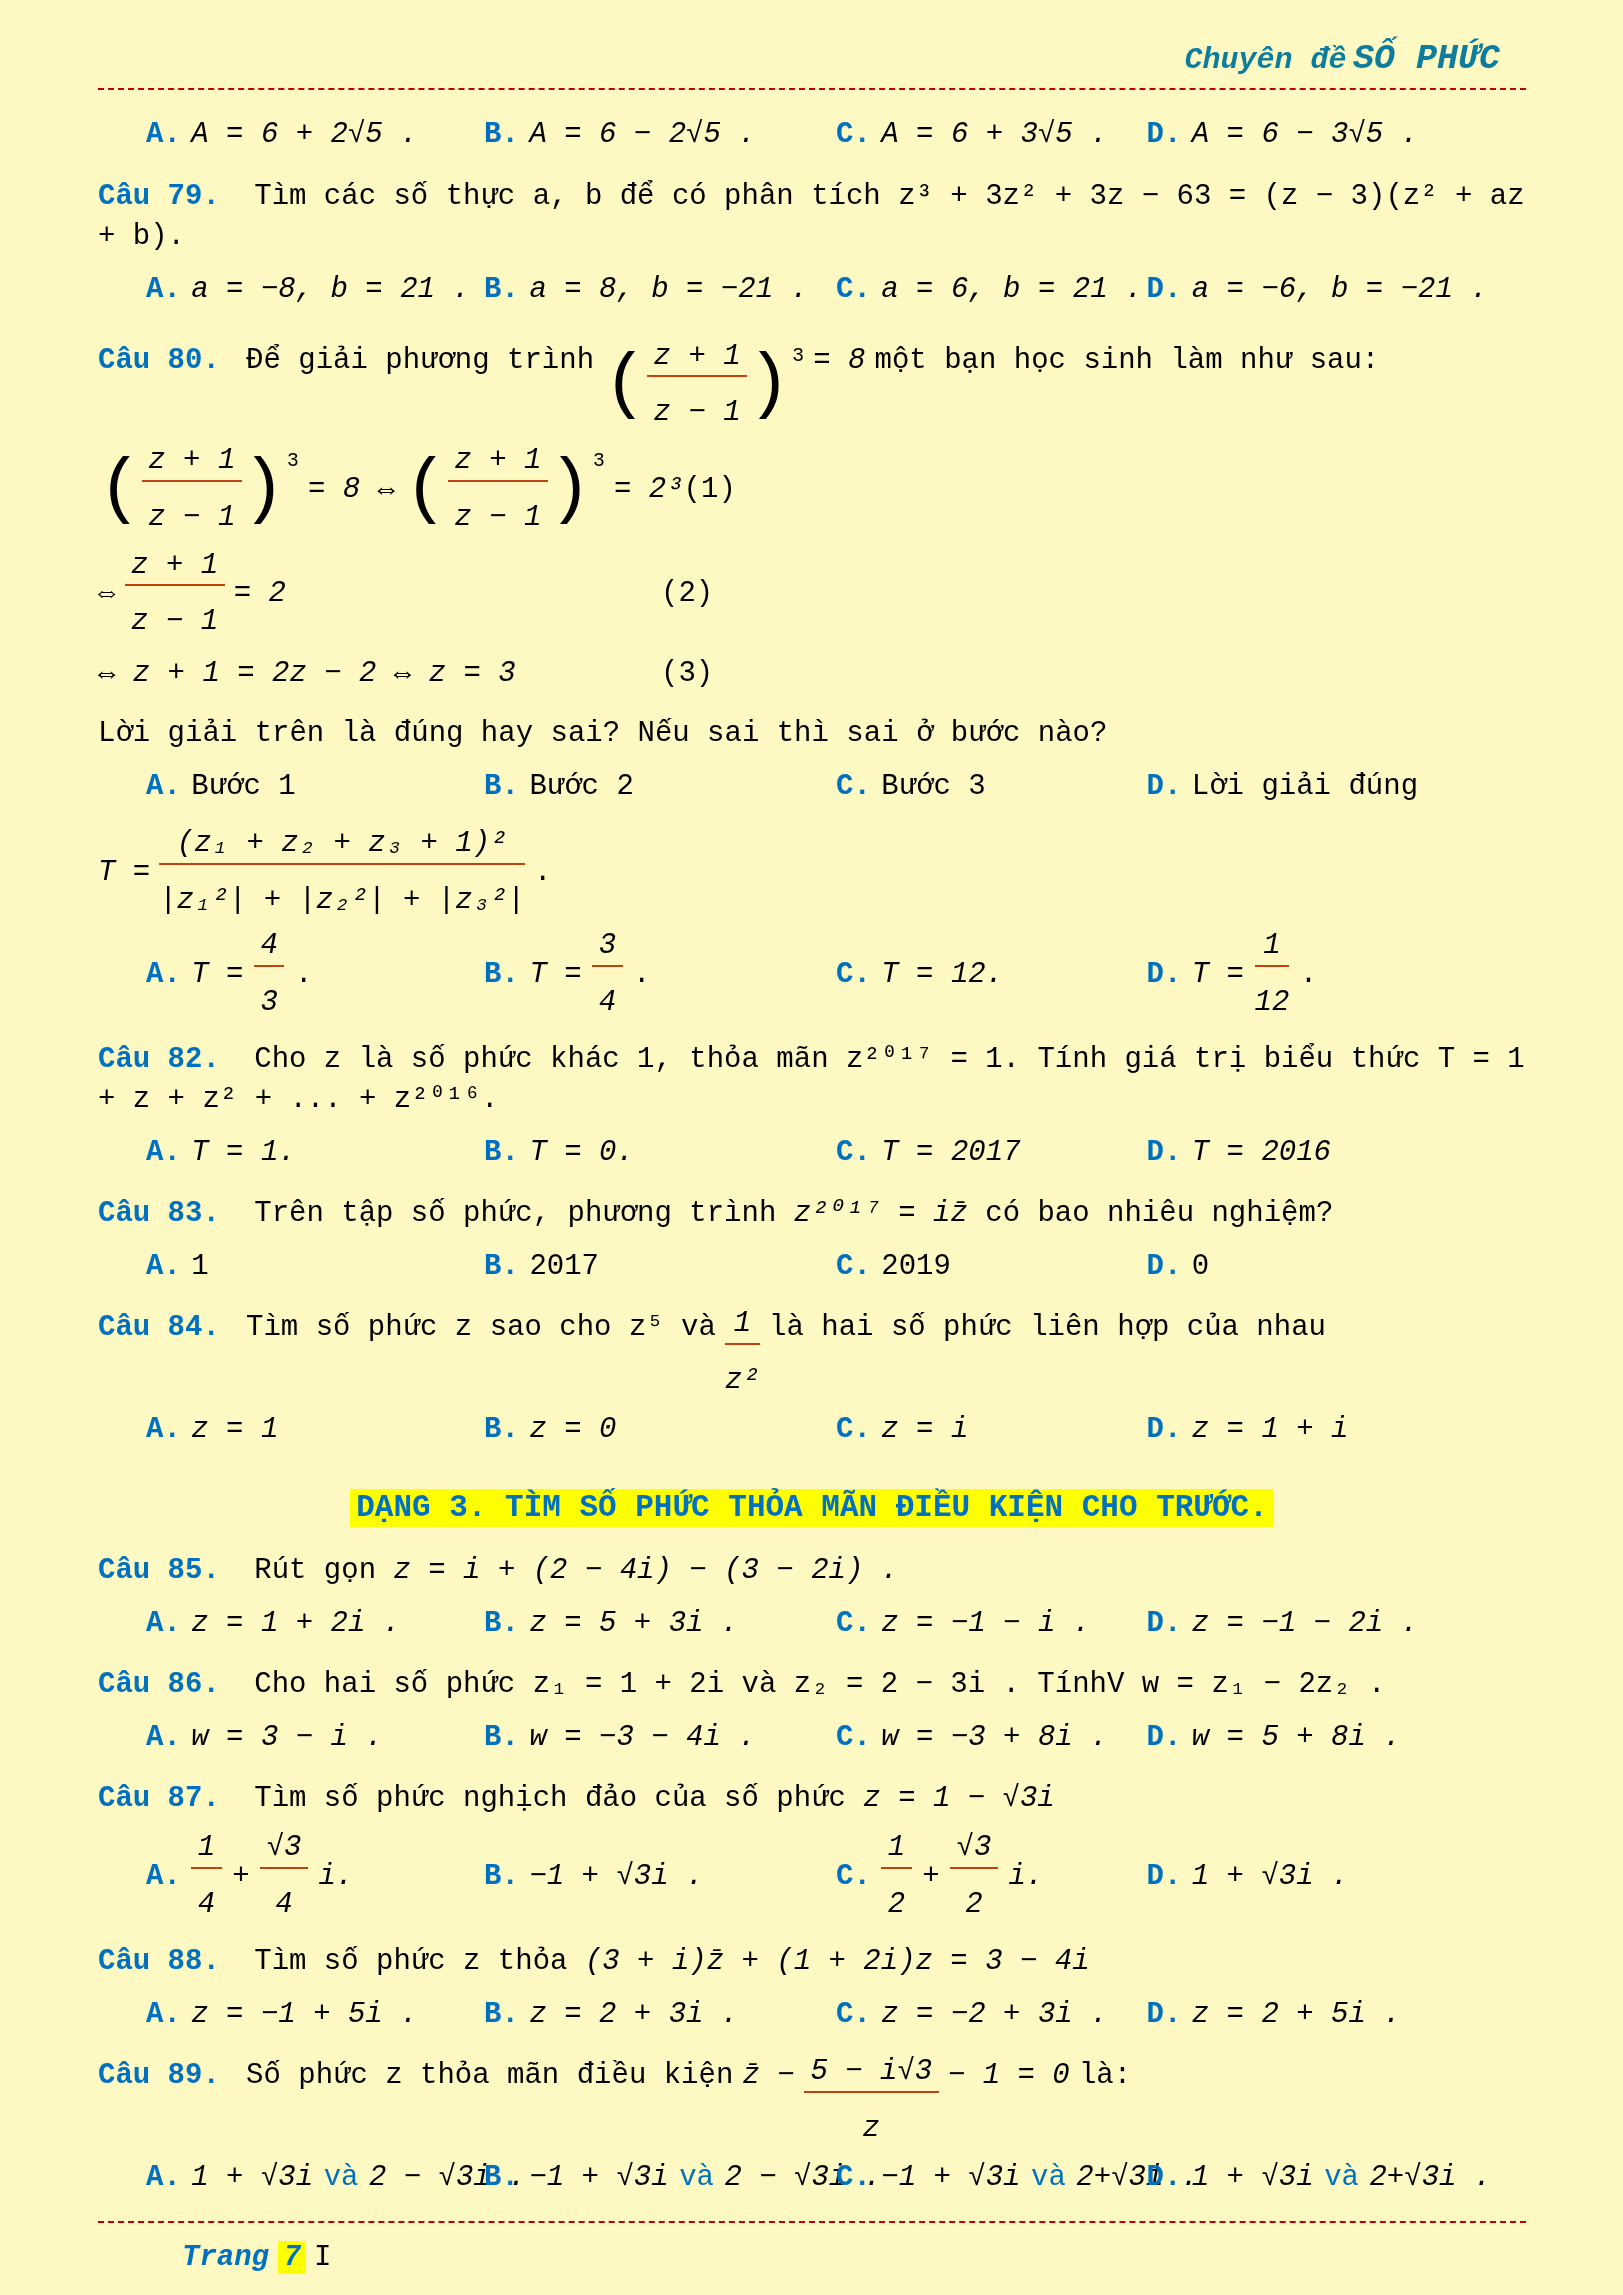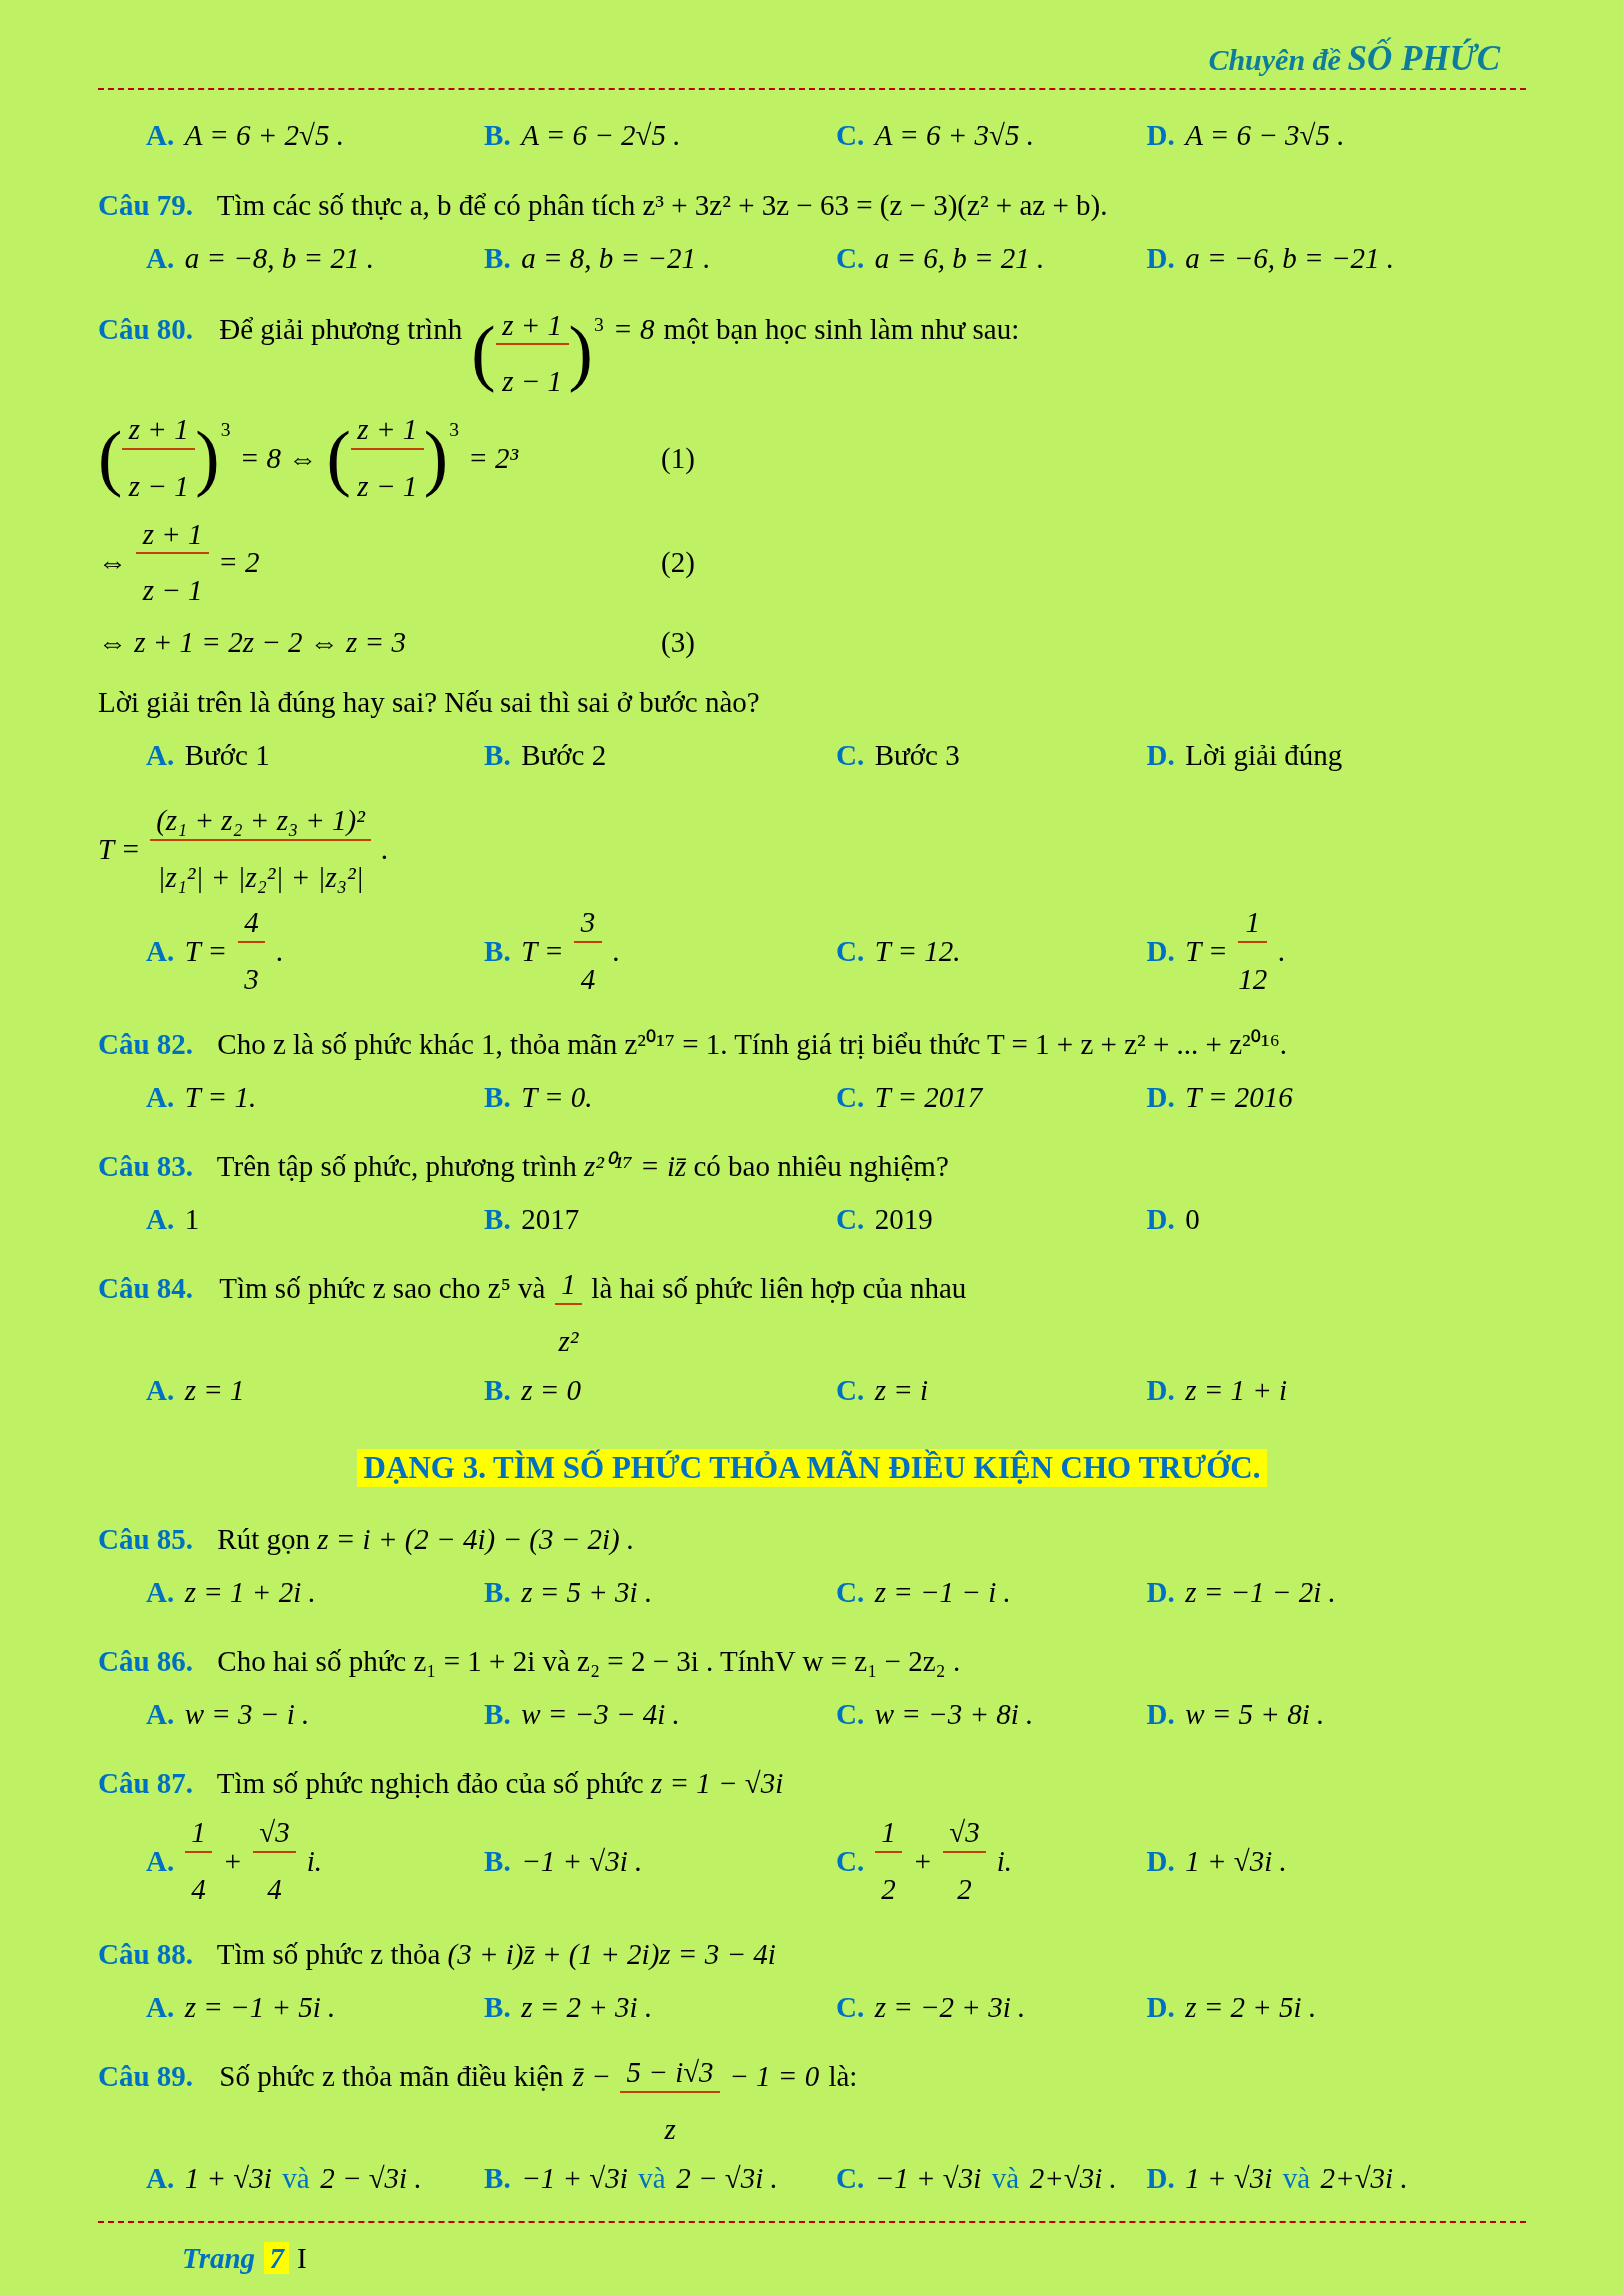--- a/index.html
+++ b/index.html
@@ -1,25 +1,25 @@
 <!DOCTYPE html>
 <html style="font-size:10.5px"><head>
 <meta charset="utf-8">
 <style>
   html,body{margin:0;padding:0;background:#ffffff;}
-  .page{position:relative;width:1624px;height:2295px;background:#bef264;box-sizing:border-box;
-        padding:35px 98px 0 98px;font-family:Liberation Serif, serif;font-size:29px;
+  .page{position:relative;width:1624px;height:2295px;background:#fef9c3;box-sizing:border-box;
+        padding:35px 98px 0 98px;font-family:Liberation Mono, monospace;font-size:29px;
         line-height:1.38;color:#000;overflow:hidden;}
   
   .header{text-align:right;padding-right:26px;}
   .header-title{font-weight:bold;font-style:italic;color:#0E7C9C;font-size:30px;}
   .t-main{font-size:35px;margin-left:6.5px;}
   .rule{border-top:2.6px dashed #C00000;margin-top:5.2px;}
   
-  .q{margin-top:29px;}
+  .q{margin-top:21px;}
   .q80{margin-top:31px;}
   .qline{margin:0;}
   .qlabel{color:#0070C0;font-weight:bold;margin-right:17px;}
   .qbody{font-style:normal;}
   .m{font-style:italic;}
   
   .answers{display:grid;grid-template-columns:24.5% 25.5% 22.5% 1fr;padding-left:48px;
            margin-top:13px;align-items:center;}
   .answers.tight{margin-top:25px;}
   .ans{display:flex;align-items:center;gap:10.5px;white-space:nowrap;}

